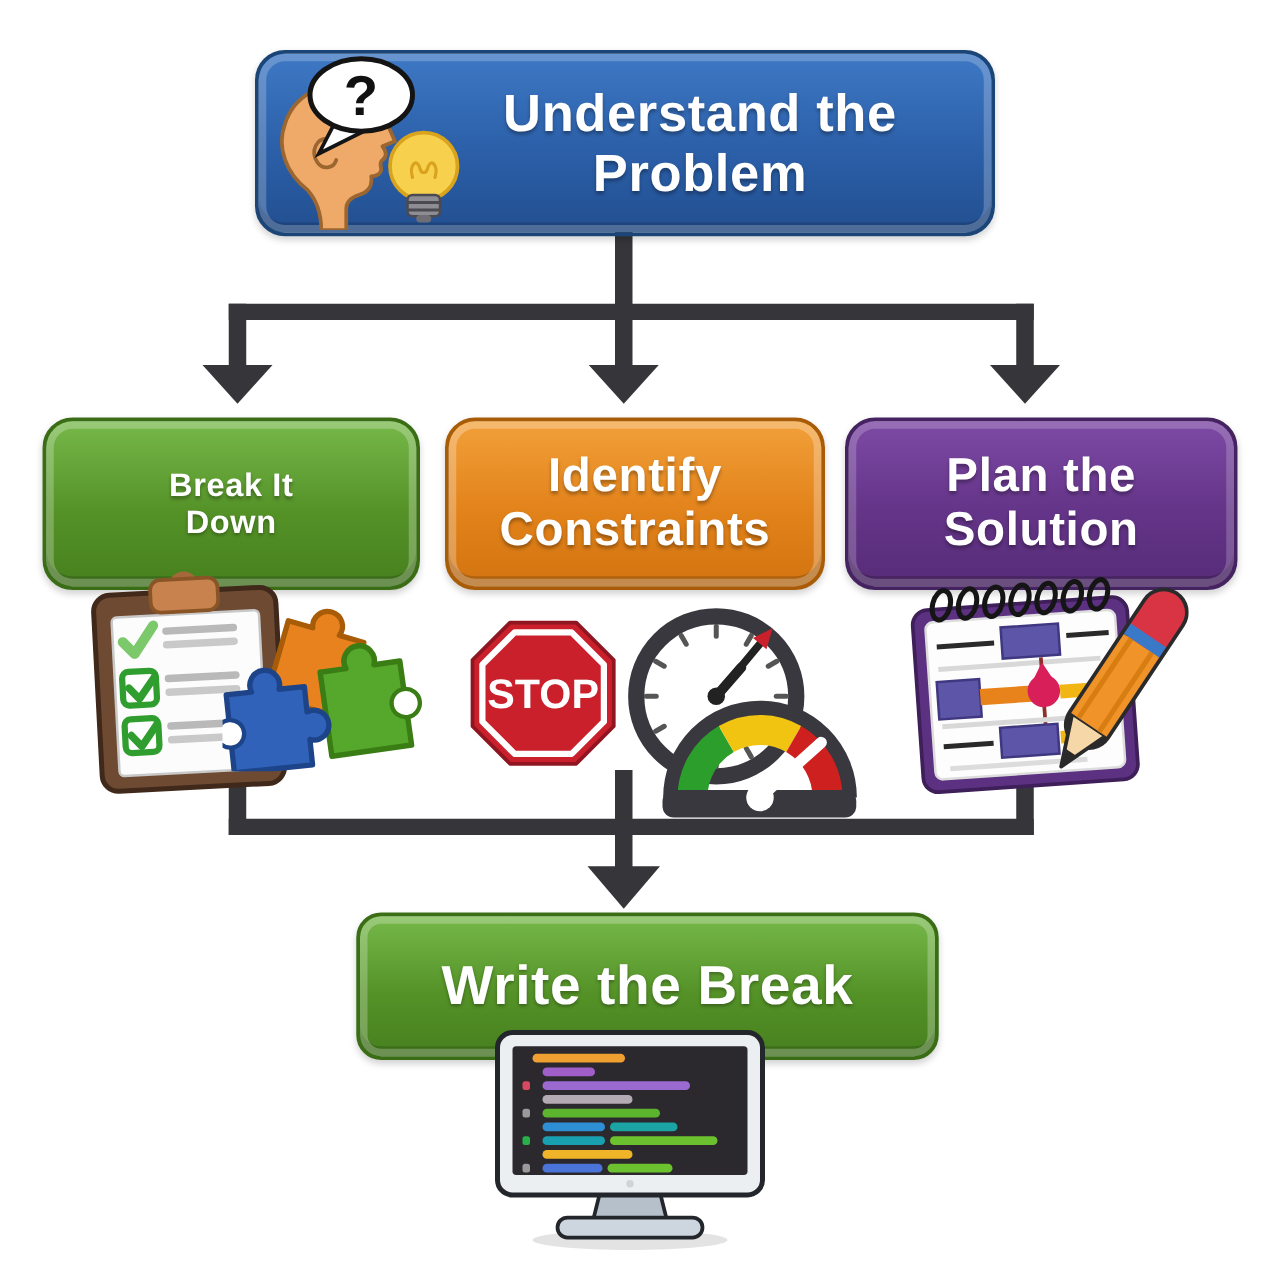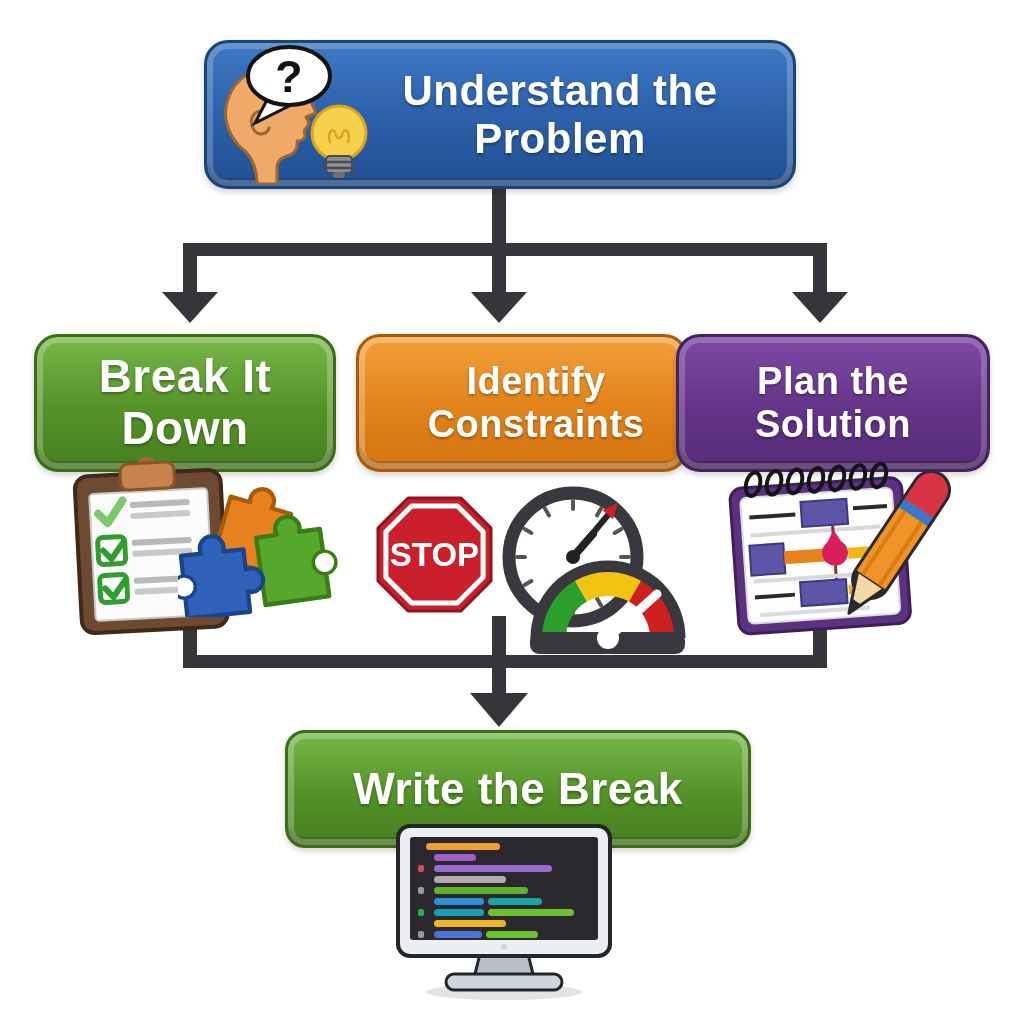--- a/index.html
+++ b/index.html
@@ -33,22 +33,22 @@
   }
   .node-purple{
     background:linear-gradient(180deg,#7d4aa5 0%,#643488 55%,#572c78 100%);
     border:3px solid #452361;
     box-shadow:inset 0 0 0 6px rgba(255,255,255,.2), inset 0 -8px 0 rgba(0,0,0,.2), 0 3px 6px rgba(0,0,0,.18);
     align-items:center;
   }
   .node-understand{left:204px;top:40px;width:586px;height:143px;font-size:42px;}
   .node-understand .node-label{padding-left:120px;flex:1;}
   .think-icon{position:absolute;left:4px;top:1px;}
-  .node-break{left:34px;top:334px;width:296px;height:132px;font-size:46px;}
-  .node-identify{left:356px;top:334px;width:298px;height:132px;font-size:38px;padding-left:28px;}
+  .node-break{left:34px;top:334px;width:296px;height:132px;font-size:26px;}
+  .node-identify{left:356px;top:334px;width:298px;height:132px;font-size:38px;}
   .node-plan{left:676px;top:334px;width:308px;height:132px;font-size:38px;}
   .node-write{left:285px;top:730px;width:460px;height:112px;font-size:44px;border-radius:20px;}
   .icon-abs{position:absolute;z-index:3;}
 </style>
 </head>
 <body>
 
 <div class="canvas">
 
   <svg class="connectors" width="1024" height="1024" viewBox="0 0 1024 1024">

